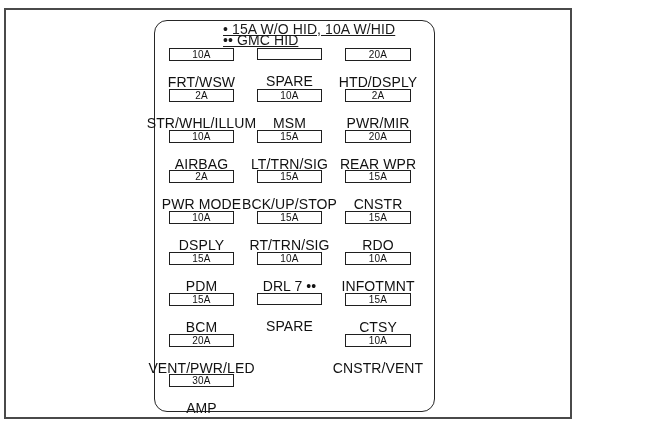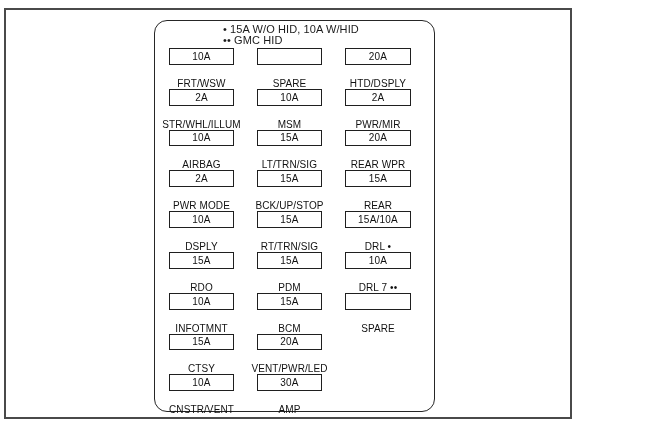--- a/index.html
+++ b/index.html
@@ -33,25 +33,26 @@
     height: 392px;
     border: 1.5px solid #262626;
     border-radius: 13px;
     box-sizing: border-box;
     background: #ffffff;
   }
   .legend {
     position: absolute;
     left: 68px;
     top: 3px;
-    font-size: 11px;
+    font-size: 14px;
     line-height: 10.5px;
     color: #1a1a1a;
     letter-spacing: 0.1px;
     white-space: nowrap;
+    text-decoration: underline;
   }
   .fuse-grid {
     position: absolute;
     left: 14px;
     top: 27px;
     display: grid;
     grid-template-columns: 65px 65px 66px;
     column-gap: 23px;
     grid-auto-rows: 40.8px;
   }
@@ -68,21 +69,21 @@
     background: #ffffff;
     display: flex;
     align-items: center;
     justify-content: center;
     font-size: 10px;
     color: #111111;
     letter-spacing: 0.2px;
   }
   .fuse-label {
     margin-top: 13px;
-    font-size: 10px;
+    font-size: 14px;
     color: #111111;
     white-space: nowrap;
     letter-spacing: 0.1px;
   }
 </style>
 </head>
 <body>
 
 <div class="canvas">
   <div class="outer-frame">
@@ -131,33 +132,29 @@
           <div class="cell">
             <div class="fuse-box">2A</div>
             <div class="fuse-label">PWR MODE</div>
           </div>
           <div class="cell">
             <div class="fuse-box">15A</div>
             <div class="fuse-label">BCK/UP/STOP</div>
           </div>
           <div class="cell">
             <div class="fuse-box">15A</div>
-            <div class="fuse-label">REAR</div>
+            <div class="fuse-label">CNSTR</div>
           </div>
           <div class="cell">
             <div class="fuse-box">10A</div>
             <div class="fuse-label">DSPLY</div>
           </div>
           <div class="cell">
             <div class="fuse-box">15A</div>
             <div class="fuse-label">RT/TRN/SIG</div>
-          </div>
-          <div class="cell">
-            <div class="fuse-box">15A/10A</div>
-            <div class="fuse-label">DRL •</div>
           </div>
           <div class="cell">
             <div class="fuse-box">15A</div>
             <div class="fuse-label">RDO</div>
           </div>
           <div class="cell">
             <div class="fuse-box">15A</div>
             <div class="fuse-label">PDM</div>
           </div>
           <div class="cell">

